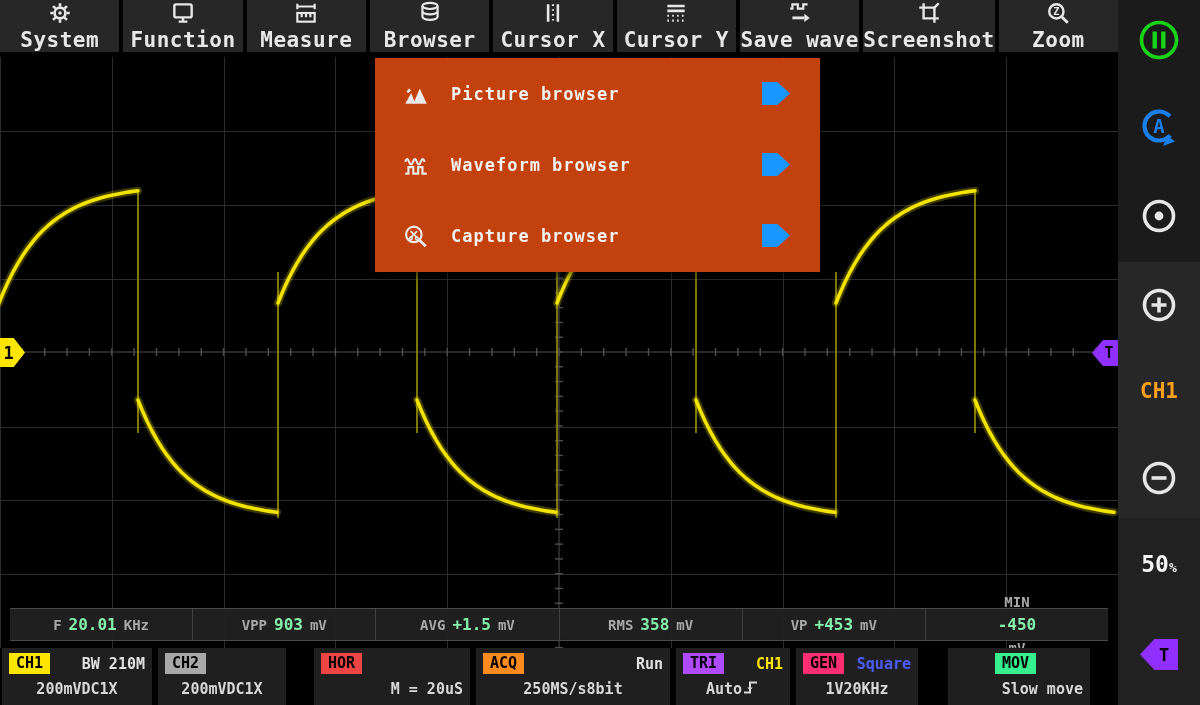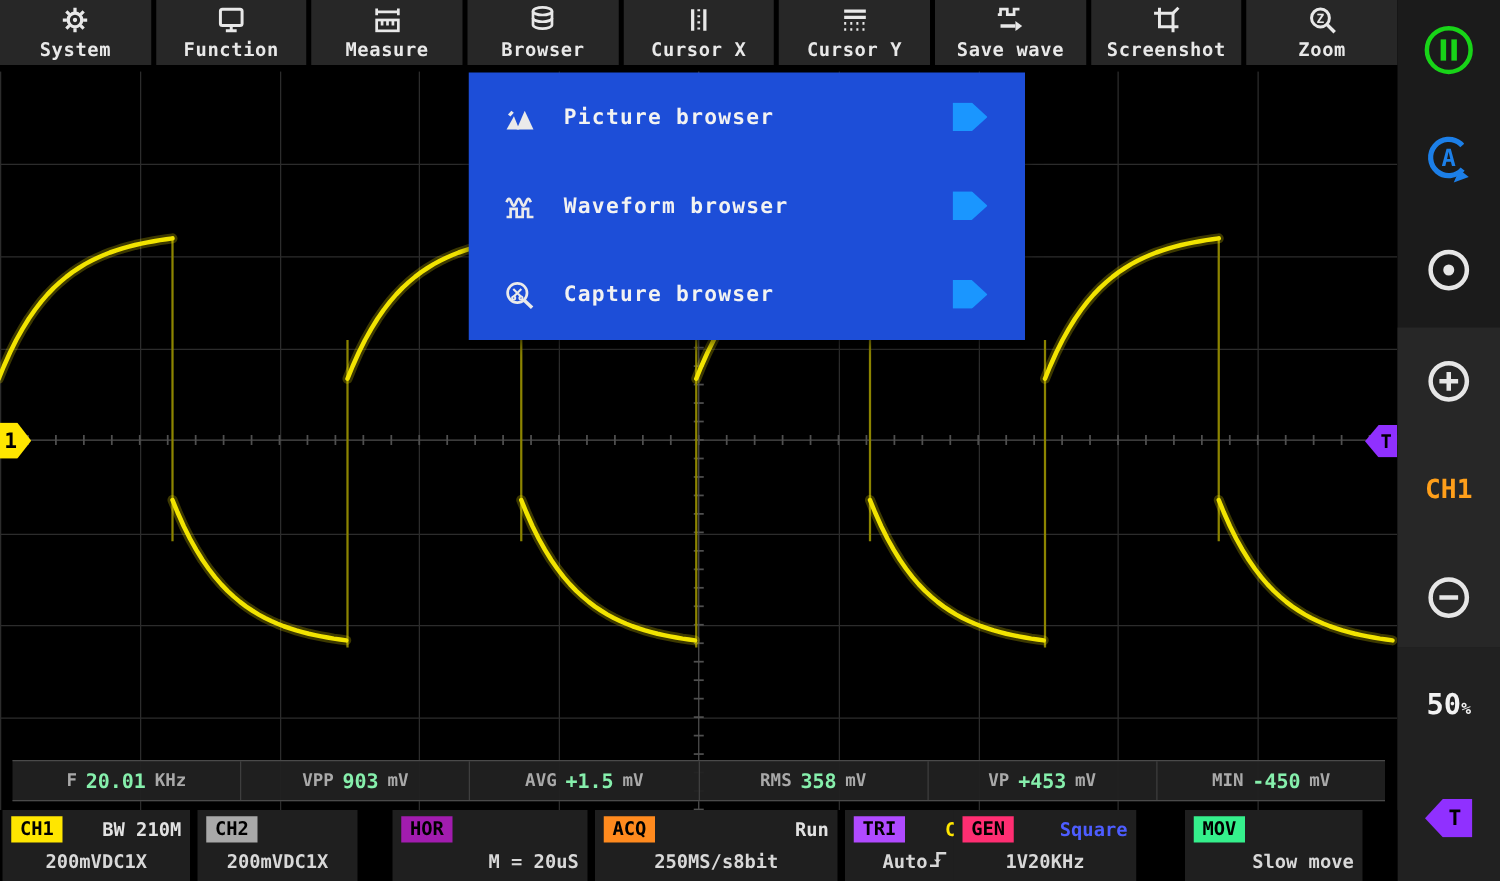--- a/index.html
+++ b/index.html
@@ -3,42 +3,42 @@
 <meta charset="utf-8">
 <style>
   html,body{margin:0;padding:0;background:#000;}
   *{box-sizing:border-box;font-family:"DejaVu Sans Mono","Liberation Mono",monospace;}
   #screen{position:relative;width:1200px;height:705px;background:#000;overflow:hidden;}
 
   
   #topbar{position:absolute;left:0;top:0;width:1118px;height:52px;display:flex;gap:4px;background:#000;}
   .tbtn{flex:1;background:#272727;display:flex;flex-direction:column;align-items:center;justify-content:center;cursor:pointer;}
   .tbtn svg{display:block;margin-bottom:2px;}
-  .tbtn .tlabel{color:#e8e8e8;font-size:15px;font-weight:bold;letter-spacing:.5px;}
+  .tbtn .tlabel{color:#e8e8e8;font-size:21px;font-weight:bold;letter-spacing:.5px;}
 
   
   #scope{position:absolute;left:0;top:57px;width:1118px;height:591px;background:#000;overflow:hidden;}
   #scope-svg{position:absolute;left:0;top:0;}
 
   
   .marker{position:absolute;display:flex;align-items:center;justify-content:center;font-weight:bold;color:#000;}
   #ch-marker{left:0;top:281px;width:25px;height:29px;background:#ffe600;clip-path:polygon(0 0,55% 0,100% 50%,55% 100%,0 100%);font-size:17px;padding-right:8px;}
   #trig-marker{left:1092px;top:283px;width:26px;height:26px;background:#9030ff;clip-path:polygon(42% 0,100% 0,100% 100%,42% 100%,0 50%);font-size:15px;padding-left:8px;}
 
   
-  #browser-menu{position:absolute;left:375px;top:1px;width:445px;height:214px;background:#1d4ed8;box-shadow:0 3px 10px rgba(0,0,0,.6);}
+  #browser-menu{position:absolute;left:375px;top:1px;width:445px;height:214px;background:#c2410c;box-shadow:0 3px 10px rgba(0,0,0,.6);}
   .mitem{height:71px;display:flex;align-items:center;position:relative;cursor:pointer;}
   .mitem .micon{margin-left:26px;width:30px;display:flex;justify-content:center;}
   .mitem .mlabel{margin-left:20px;color:#f2f2f2;font-size:17px;font-weight:bold;letter-spacing:1px;}
   .mitem .marrow{position:absolute;right:30px;width:28px;height:23px;background:#1a96ff;clip-path:polygon(0 0,55% 0,100% 50%,55% 100%,0 100%);}
 
   
   #measurebar{position:absolute;left:10px;top:551px;width:1098px;height:33px;background:rgba(33,33,33,.95);border-top:1px solid #4a4a4a;border-bottom:1px solid #4a4a4a;display:flex;}
   .mcell{flex:1;display:flex;align-items:center;justify-content:center;gap:7px;border-right:1px solid #3e3e3e;}
-  .mcell:last-child{border-right:none;}
+  .mcell:last-child{border-right:none;flex-direction:column;}
   .mlab{color:#a9a9a9;font-size:14px;font-weight:bold;}
   .mval{color:#86efac;font-size:16px;font-weight:bold;line-height:1;}
   .munit{color:#a9a9a9;font-size:14px;font-weight:bold;}
 
   
   #rightbar{position:absolute;left:1118px;top:0;width:82px;height:705px;background:#1b1b1b;}
   #rightbar .sec2{position:absolute;left:0;top:262px;width:82px;height:256px;background:#272727;}
   #rightbar .sec3{position:absolute;left:0;top:518px;width:82px;height:187px;background:#212121;}
   .rbtn{position:absolute;left:50%;transform:translateX(-50%);cursor:pointer;}
   #ch1-label{color:#ff9f1a;font-size:21px;font-weight:bold;top:379px;}
@@ -422,21 +422,21 @@
           <span class="sright"></span>
         </div>
       <div class="srow2">
           <span>200mV</span>
           <span>DC</span>
           <span>1X</span>
         </div>
     </div>
     <div class="sblock" style="left:314px;width:156px">
       <div class="srow1">
-          <span class="badge" style="background: #a21caf;">HOR</span>
+          <span class="badge" style="background: #ef4444;">HOR</span>
         </div>
       <div class="srow2 single">
           <span>M = 20uS</span>
         </div>
     </div>
     <div class="sblock" style="left:476px;width:194px">
       <div class="srow1">
           <span class="badge" style="background: rgb(255, 138, 30);">ACQ</span>
         <span class="sright">Run</span>
         </div>
@@ -451,33 +451,33 @@
         <span class="sright" style="color: rgb(255, 230, 0);">CH1</span>
         </div>
       <div class="srow2">
           <span>Auto</span>
         <span><svg width="18" height="18" viewBox="0 0 18 18" fill="none" stroke="#d8d8d8" stroke-width="2">
               <path d="M2 14.5h6V4.5h7"></path>
               <path d="M8 9.5l-2.8 3h5.6z" fill="#d8d8d8" stroke="none" transform="rotate(180 8 11)"></path>
             </svg></span>
         </div>
     </div>
-    <div class="sblock" style="left:763px;width:146px">
+    <div class="sblock" style="left:796px;width:122px">
       <div class="srow1">
           <span class="badge" style="background: rgb(255, 46, 114);">GEN</span>
         <span class="sright" style="color: rgb(77, 93, 255);">Square</span>
         </div>
       <div class="srow2">
           <span>1V</span>
           <span>20KHz</span>
         </div>
     </div>
     <div class="sblock" style="left:948px;width:142px">
       <div class="srow1">
-          <span class="badge" style="background: rgb(53, 240, 140);">MOV</span>
+          <span class="badge" style="background: rgb(53, 240, 140); margin-left: 40px;">MOV</span>
         </div>
       <div class="srow2 single">
           <span>Slow move</span>
         </div>
     </div>
 
   </div>
 </div>
 
 </body></html>

